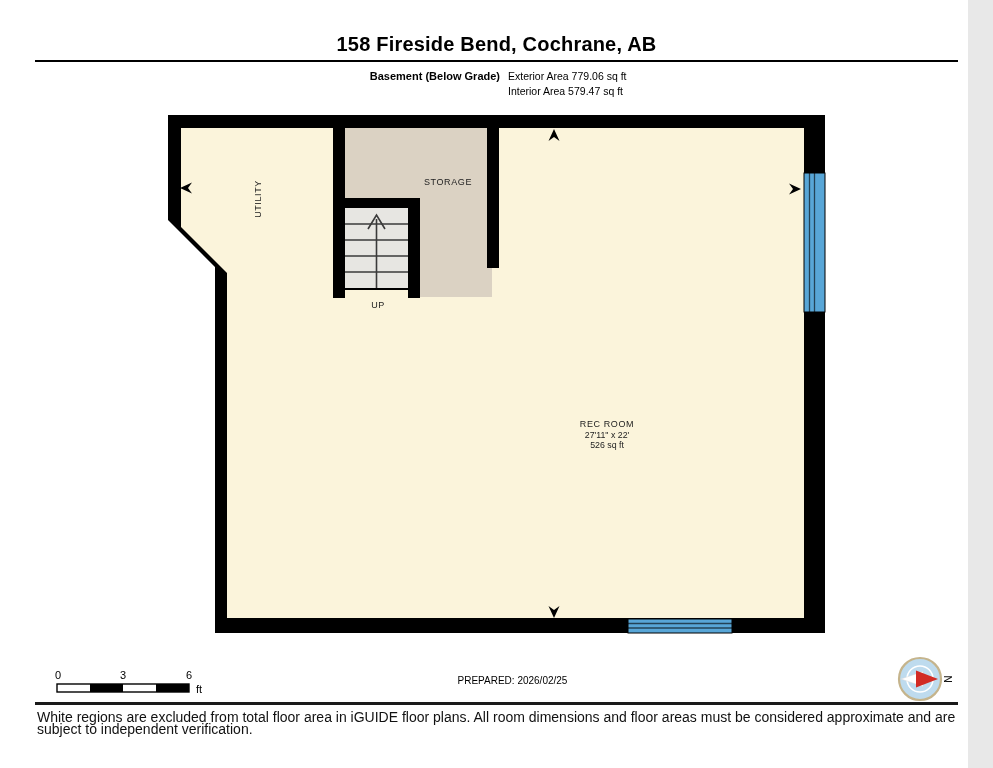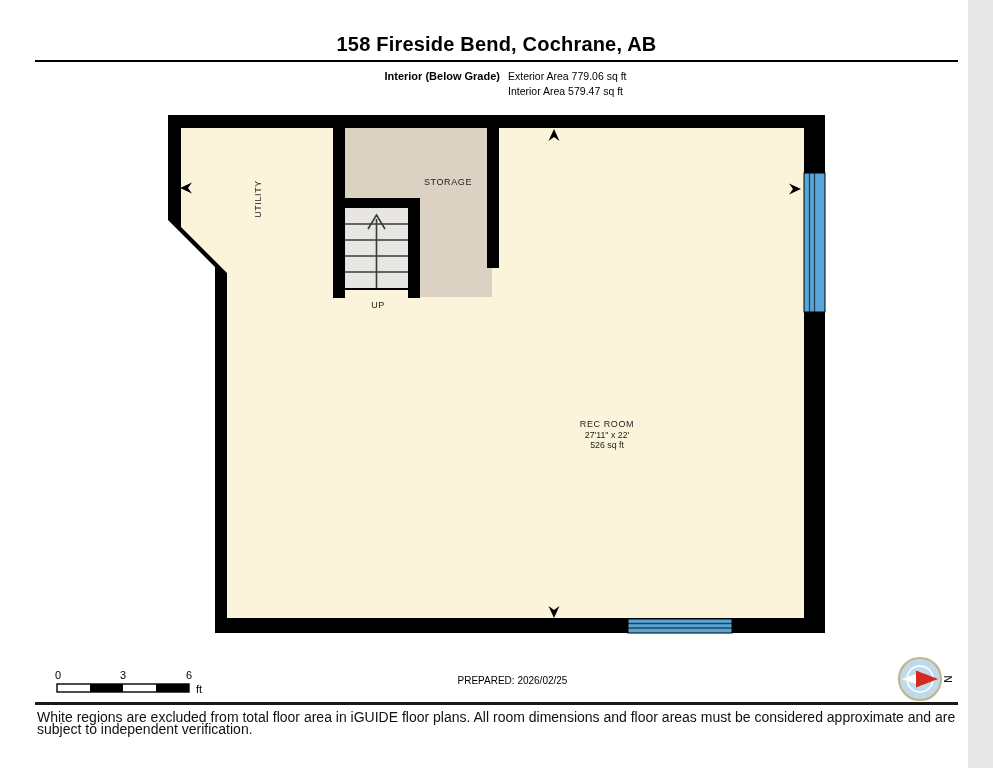--- a/index.html
+++ b/index.html
@@ -44,21 +44,21 @@
   .scale-num{font-size:11px;fill:#000;}
   .unit{font-size:11px;fill:#000;}
 </style>
 </head>
 <body>
 
 <div class="page">
 
   <div class="title">158 Fireside Bend, Cochrane, AB</div>
   <div class="header-rule"></div>
-  <div class="floor-label">Interior (Below Grade)</div>
+  <div class="floor-label">Basement (Below Grade)</div>
   <div class="area-line area-ext">Exterior Area 779.06 sq ft</div>
   <div class="area-line area-int">Interior Area 579.47 sq ft</div>
 
   <svg class="plan-svg" width="993" height="768" viewBox="0 0 993 768">
 
     <path d="M168,115 H825 V633 H215 V267 L168,220 Z" fill="#000000"></path>
 
     <path d="M181,128 H804 V618 H227 V273 L181,227 Z" fill="#FBF4DB"></path>
 
     <rect x="345" y="128" width="142" height="80" fill="#DBD2C3"></rect>

